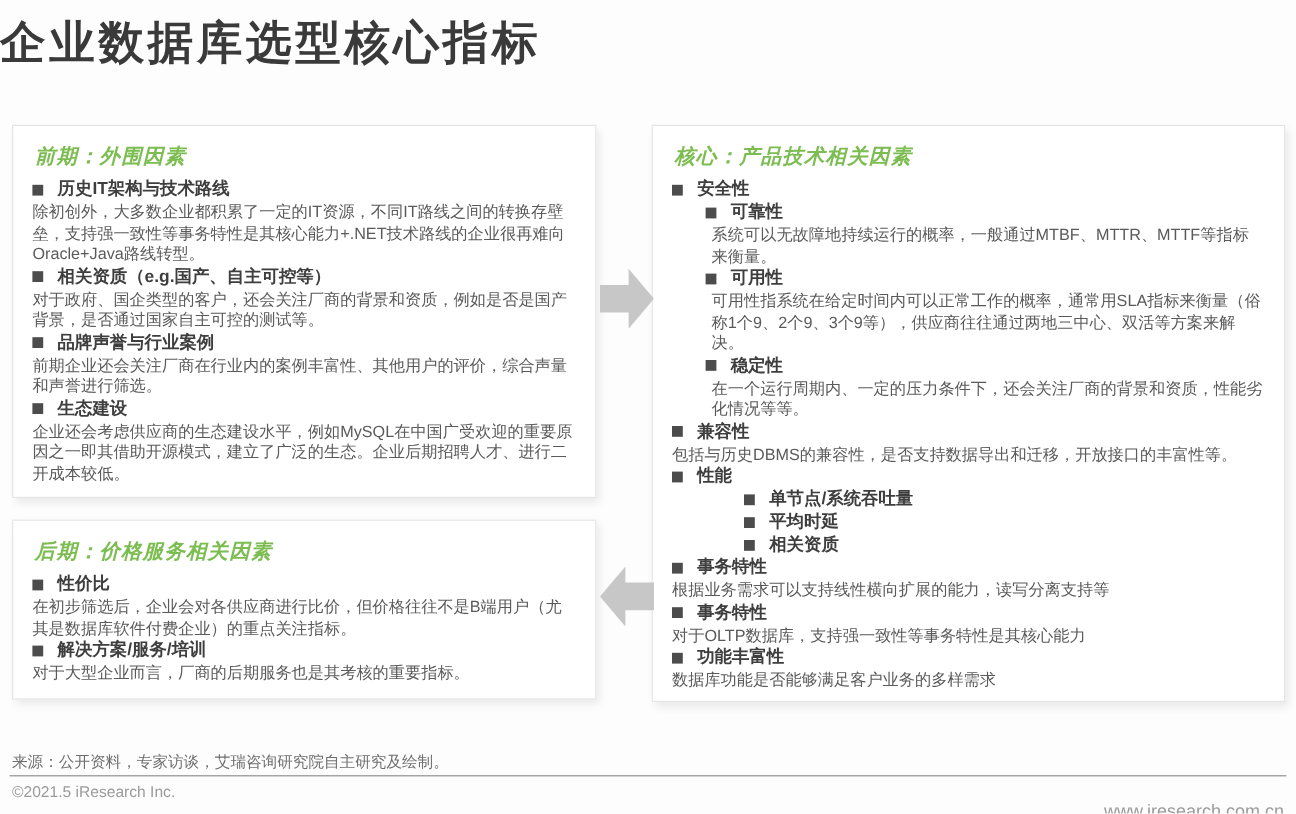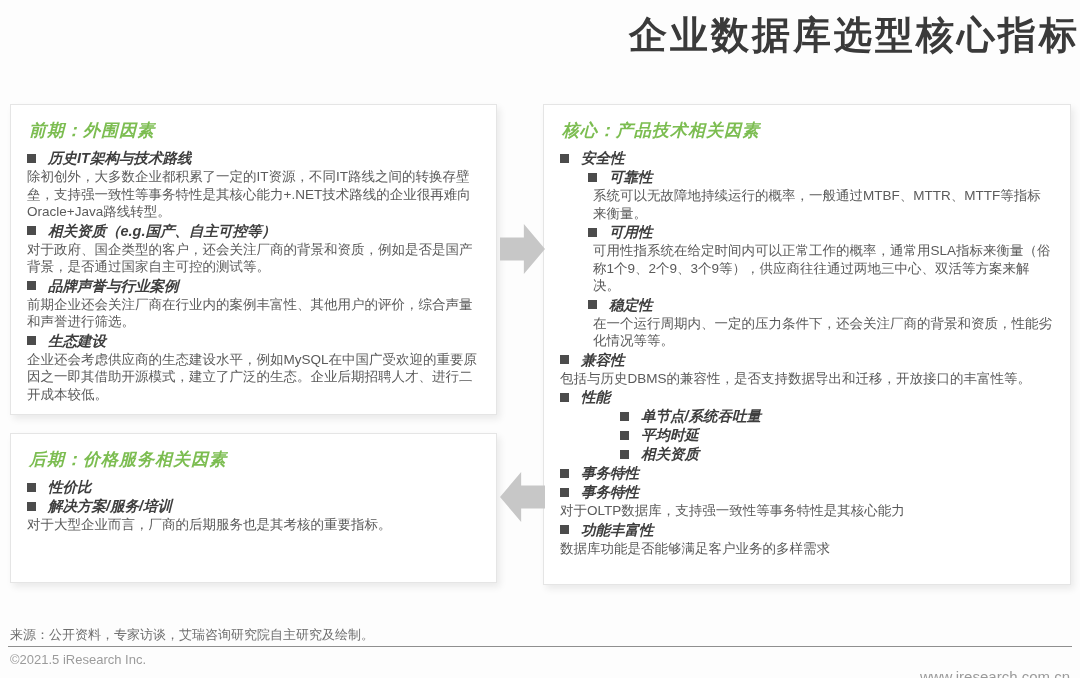--- a/index.html
+++ b/index.html
@@ -2,40 +2,40 @@
 <html><head>
 <meta charset="utf-8">
 <style>
   html, body { margin: 0; padding: 0; background: #fdfdfd; }
   body {
     width: 1080px; height: 678px; position: relative; overflow: hidden;
     font-family: "Liberation Sans", "DejaVu Sans", sans-serif;
   }
   .page-title {
     position: absolute; top: 10px; left: 0; width: 100%;
-    text-align: right; font-size: 38px; font-weight: bold;
+    text-align: left; font-size: 38px; font-weight: bold;
     color: #3a3a3a; letter-spacing: 3px;
   }
   .panel {
     position: absolute; background: #ffffff;
     border: 1px solid #e5e5e5; box-sizing: border-box;
     box-shadow: 3px 4px 7px rgba(0,0,0,0.08);
     padding: 12px 16px 8px 16px;
   }
   #box-pre  { left: 10px;  top: 104px; width: 487px; height: 311px; }
   #box-post { left: 10px;  top: 433px; width: 487px; height: 150px; }
   #box-core { left: 543px; top: 104px; width: 528px; height: 481px; }
   .panel-header {
     font-size: 17px; font-weight: bold; color: #7cbd51;
     margin: 2px 0 7px 2px; letter-spacing: 1px; font-style: italic;
   }
   .item { margin-bottom: 1px; }
   .item.ind1 { margin-left: 28px; }
   .item.ind2 { margin-left: 60px; }
-  .label-row { display: flex; align-items: center; line-height: 18px; margin: 1px 0; font-style: italic; }
+  .label-row { display: flex; align-items: center; line-height: 18px; margin: 1px 0; }
   .bullet { width: 9px; height: 9px; background: #4c4c4c; flex: 0 0 9px; margin-right: 12px; }
   .label { font-size: 14.5px; font-weight: bold; color: #3e3e3e; }
   .desc { font-size: 13.5px; color: #5a5a5a; line-height: 17.5px; }
   .ind1 .desc { margin-left: 5px; }
   .arrow { position: absolute; background: #c7c7c7; }
   #arrow-right {
     left: 500px; top: 224px; width: 45px; height: 50px;
     clip-path: polygon(0 27%, 53% 27%, 53% 0, 100% 50%, 53% 100%, 53% 73%, 0 73%);
   }
   #arrow-left {
@@ -87,20 +87,21 @@
 </div>
 
 <div class="panel" id="box-post">
   <div class="panel-header">后期：价格服务相关因素</div>
   <div id="post-items">
       <div class="item ind0">
         <div class="label-row">
           <span class="bullet"></span>
           <span class="label">性价比</span>
         </div>
+        <div class="desc">在初步筛选后，企业会对各供应商进行比价，但价格往往不是B端用户（尤其是数据库软件付费企业）的重点关注指标。</div>
       </div>
       <div class="item ind0">
         <div class="label-row">
           <span class="bullet"></span>
           <span class="label">解决方案/服务/培训</span>
         </div>
         <div class="desc">对于大型企业而言，厂商的后期服务也是其考核的重要指标。</div>
       </div>
     </div>
 </div>
@@ -164,20 +165,21 @@
         <div class="label-row">
           <span class="bullet"></span>
           <span class="label">相关资质</span>
         </div>
       </div>
       <div class="item ind0">
         <div class="label-row">
           <span class="bullet"></span>
           <span class="label">事务特性</span>
         </div>
+        <div class="desc">根据业务需求可以支持线性横向扩展的能力，读写分离支持等</div>
       </div>
       <div class="item ind0">
         <div class="label-row">
           <span class="bullet"></span>
           <span class="label">事务特性</span>
         </div>
         <div class="desc">对于OLTP数据库，支持强一致性等事务特性是其核心能力</div>
       </div>
       <div class="item ind0">
         <div class="label-row">

